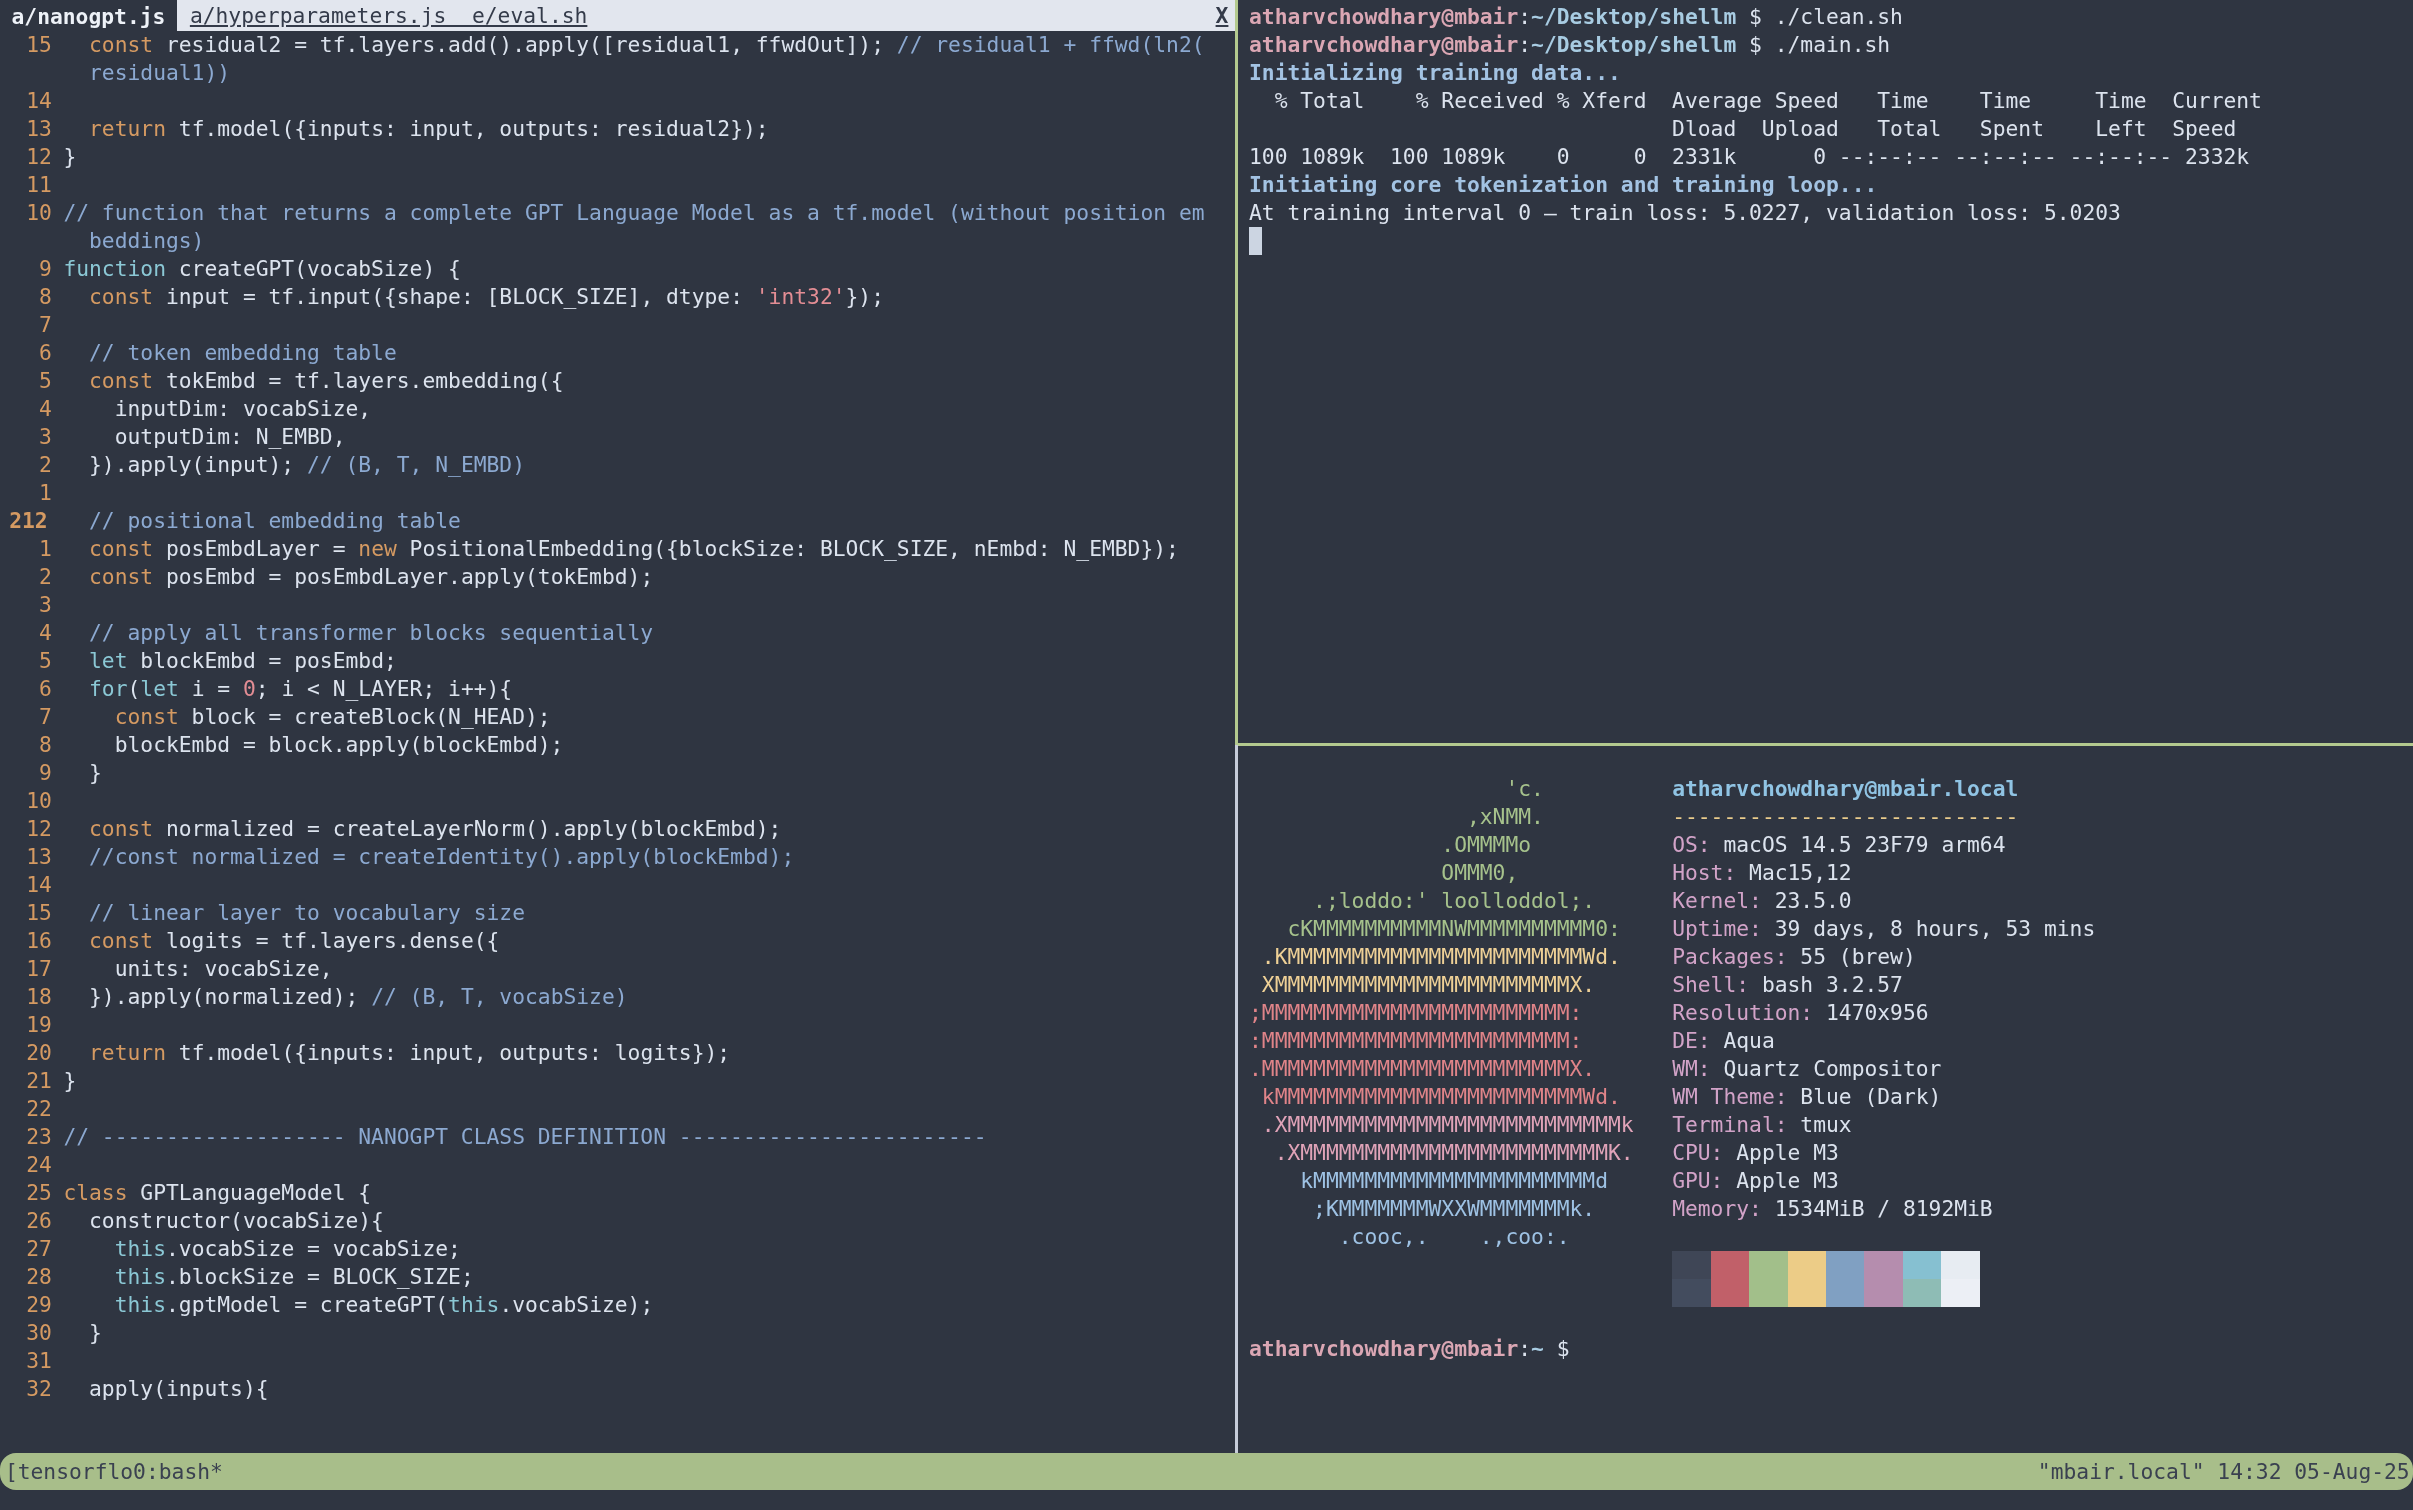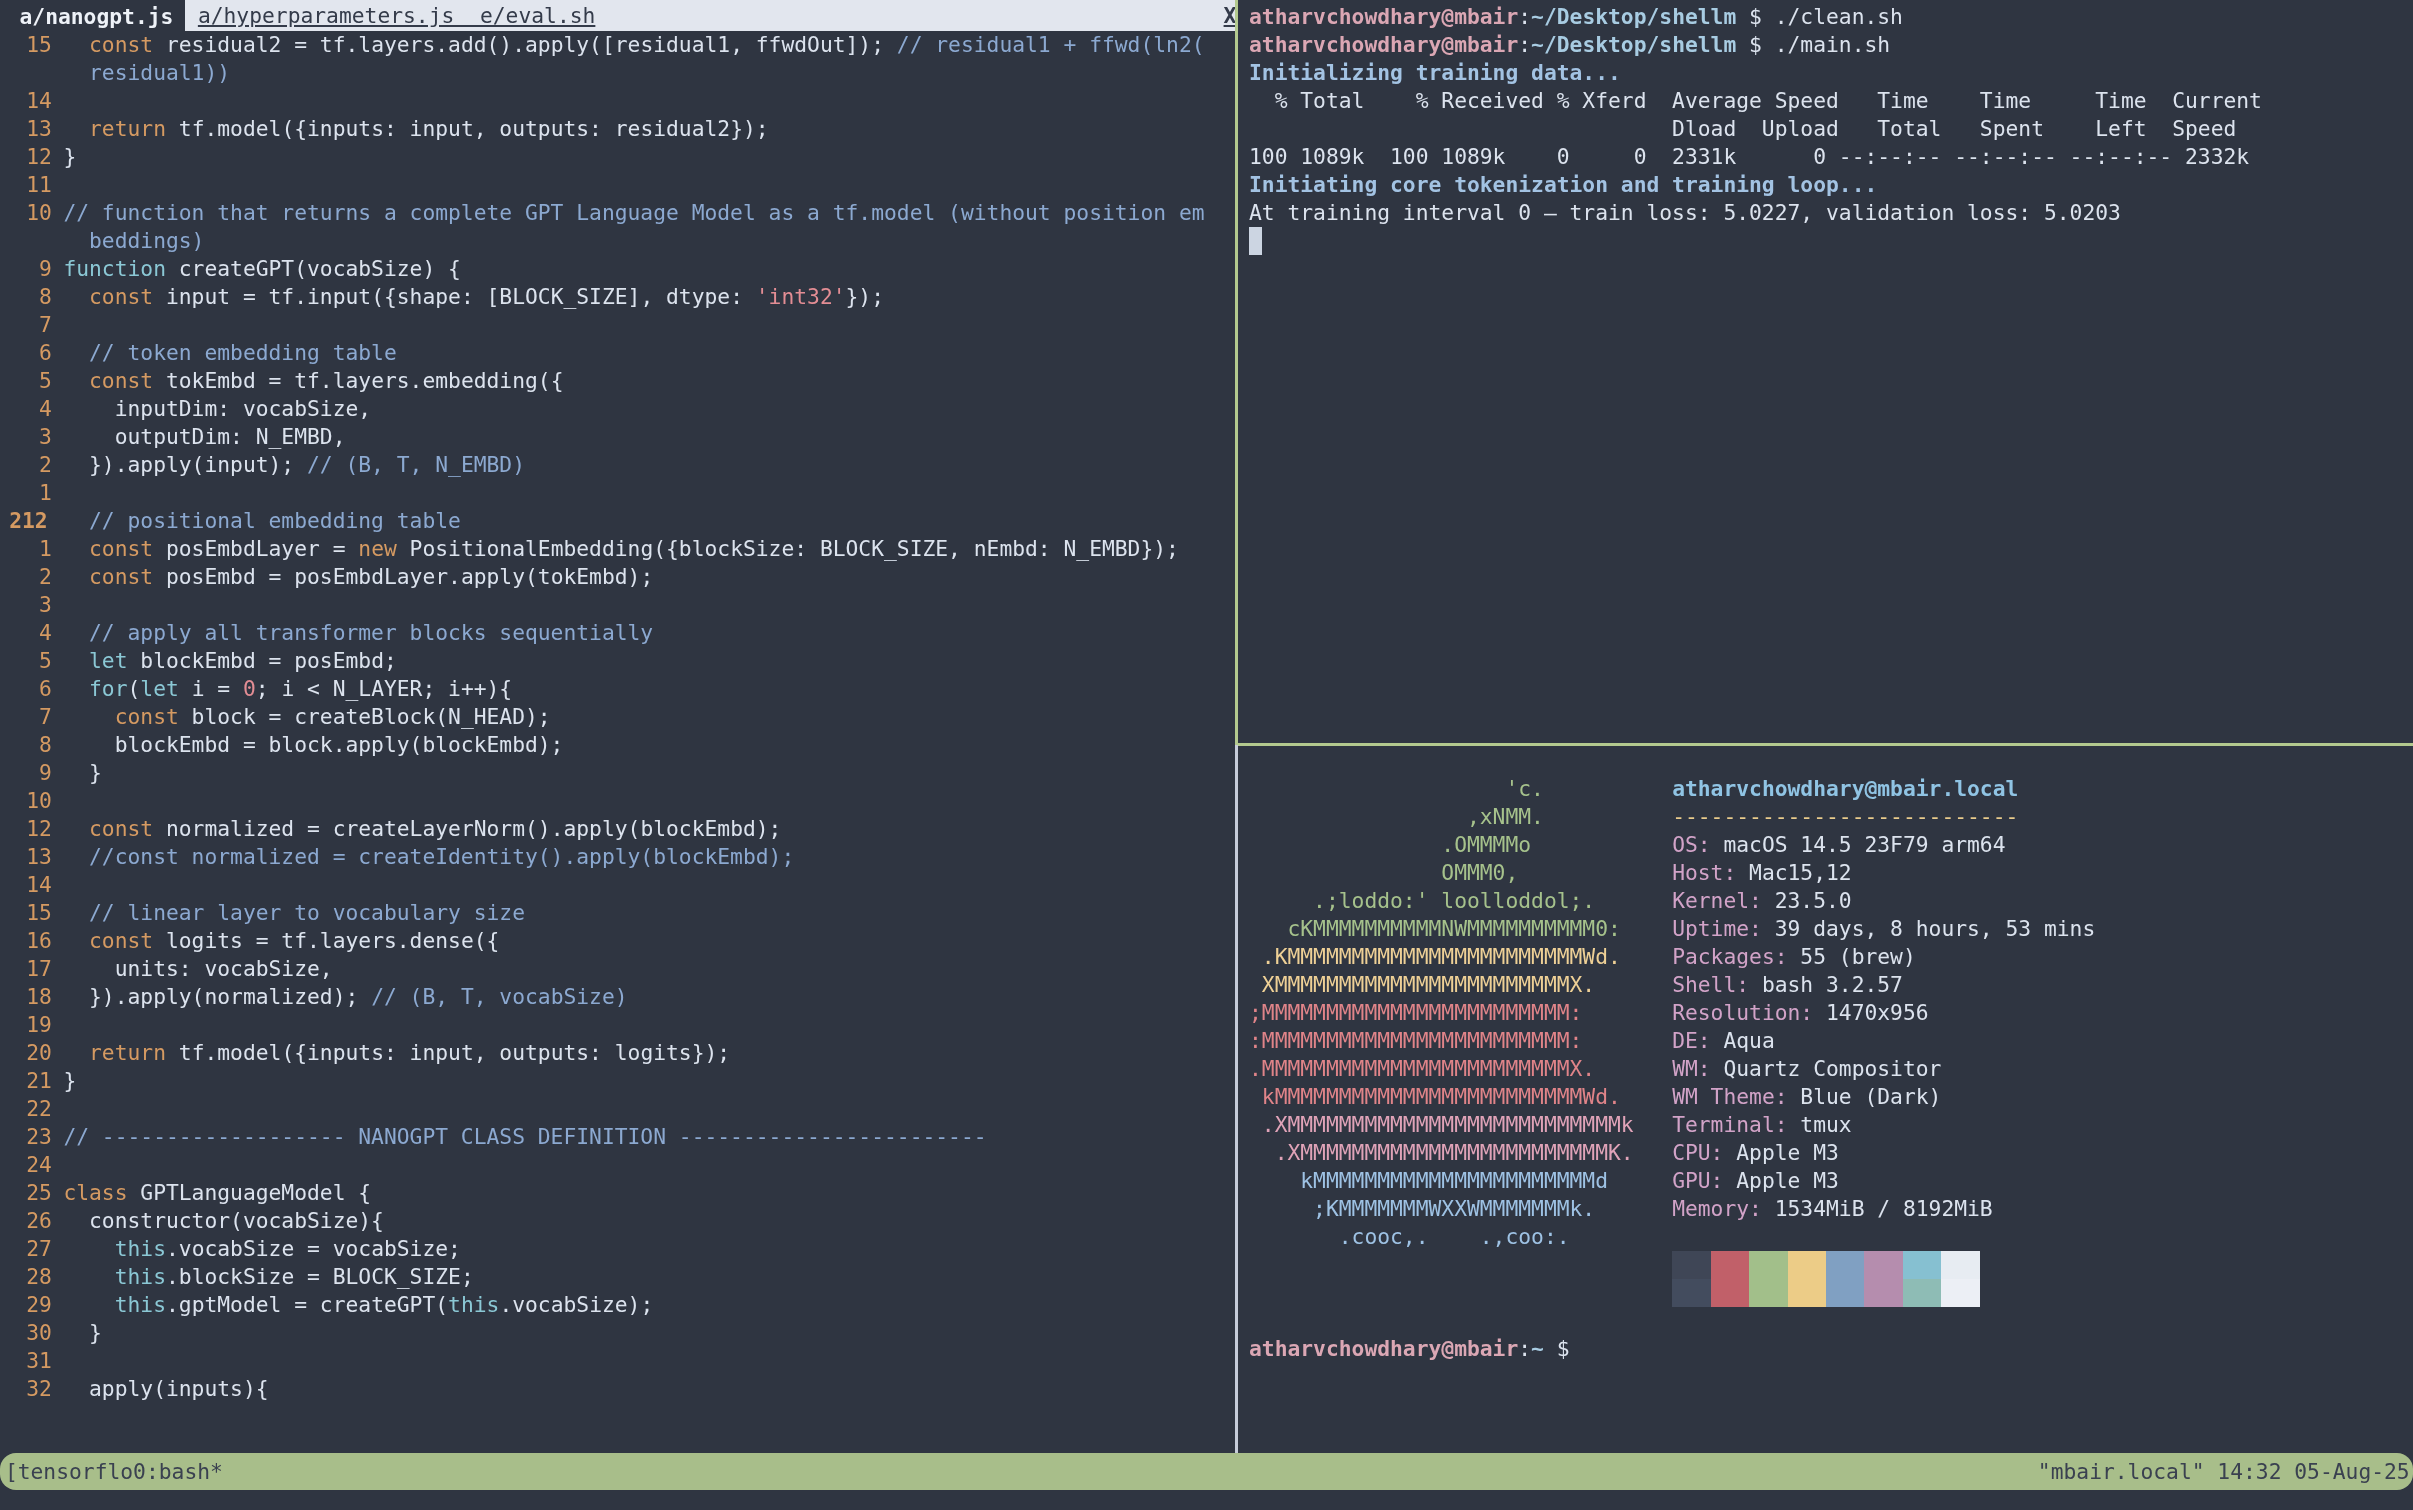--- a/index.html
+++ b/index.html
@@ -11,21 +11,21 @@
     --tabbg:#e2e6ee; --tabfg:#343b4a; --cursor:#ccd5e2; --gutter:#d59a62;
   }
   *{box-sizing:border-box;}
   html,body{margin:0;padding:0;}
   body{width:2413px;height:1510px;background:var(--bg);overflow:hidden;
        font-family:"DejaVu Sans Mono", monospace;font-size:21.3px;}
   .screen{position:absolute;inset:0;width:2413px;height:1510px;background:var(--bg);}
 
   
   .editor-pane{position:absolute;left:0;top:0;width:1235px;height:1453px;overflow:hidden;}
-  .tabline{position:absolute;left:8px;top:0;width:1235px;height:31px;display:flex;align-items:stretch;background:var(--bg);}
+  .tabline{position:absolute;left:0;top:0;width:1235px;height:31px;display:flex;align-items:stretch;background:var(--bg);}
   .tab-active{color:#eef2f8;font-weight:bold;padding:1.6px 11.5px 0 11.5px;display:flex;align-items:center;white-space:pre;}
   .tab-strip{flex:1;background:var(--tabbg);color:var(--tabfg);display:flex;align-items:center;white-space:pre;gap:16px;}
   .tab-strip .files{margin-left:13px;text-decoration:underline;}
   .tab-strip .spacer{flex:1;}
   .tab-strip .close{margin-right:6.6px;text-decoration:underline;font-weight:bold;}
   .code{position:absolute;left:0;top:31px;width:1235px;}
   .crow{height:28px;line-height:28px;white-space:pre;padding-left:4.9px;}
   .gut{display:inline-block;width:47px;text-align:right;margin-right:11.5px;color:var(--gutter);}
   .gut.cur{text-align:center;font-weight:bold;}
   .sg-p{color:var(--fg);} .sg-k{color:var(--orange);} .sg-c{color:var(--cyan);}

